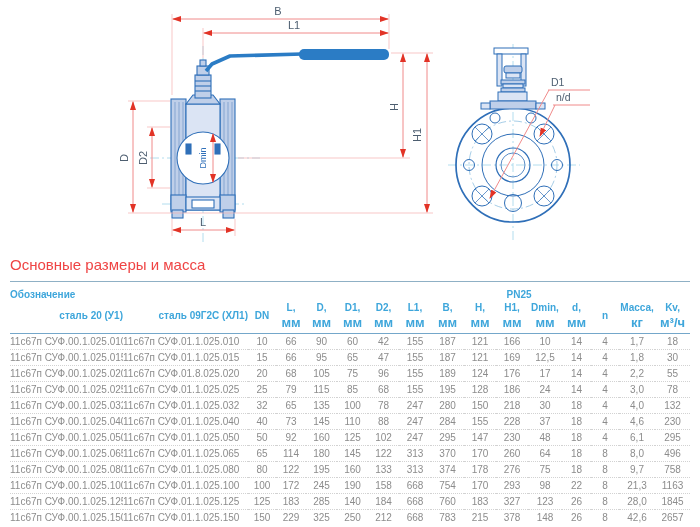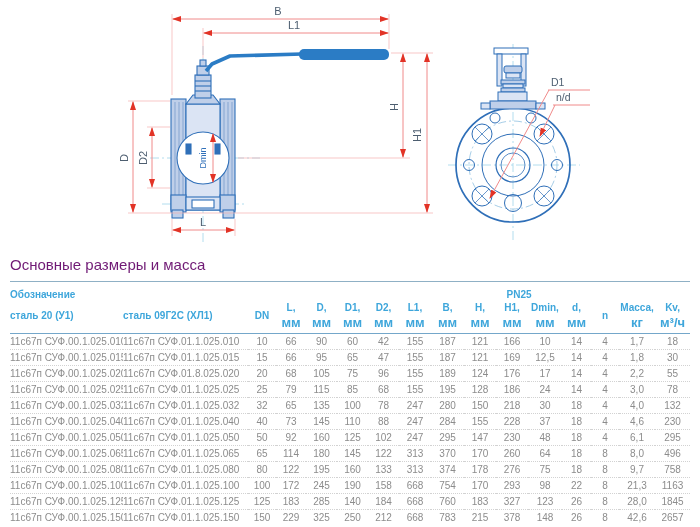--- a/index.html
+++ b/index.html
@@ -2,30 +2,30 @@
 <html><head>
 <meta charset="utf-8">
 <style>
   html,body{margin:0;padding:0;background:#fff;}
   body{width:700px;height:527px;position:relative;font-family:"Liberation Sans",sans-serif;overflow:hidden;}
   .canvas{position:absolute;inset:0;}
   svg text{font-family:"Liberation Sans",sans-serif;}
 
   
   .table-wrap{position:absolute;left:10px;top:256px;width:680px;}
-  .tbl-title{font-size:15px;font-weight:400;color:#701a75;padding:0 0 8px 0;margin:0;
+  .tbl-title{font-size:15px;font-weight:400;color:#ef4444;padding:0 0 8px 0;margin:0;
              border-bottom:1px solid #8fb0c5;}
   table{border-collapse:collapse;table-layout:fixed;width:680px;margin-top:0;}
   th,td{white-space:nowrap;overflow:hidden;padding:0;}
   thead th{color:#3ea6db;font-weight:700;font-size:10px;text-align:center;vertical-align:middle;line-height:1.25;}
   tr.r1 th{padding-top:7px;height:13px;}
   th.desig-h{text-align:left;}
   th.group-h{padding-left:100px;margin-top:36px;}
   tr.r2 th{height:26px;border-bottom:1px solid #74a7ca;padding-bottom:2px;}
-  tr.r2 th.steel{text-align:left;}
+  tr.r2 th.steel{text-align:right;}
   tr.r2 th .unit{font-size:13px;}
   tbody td{color:#8c8c8c;font-size:10px;text-align:center;height:15px;line-height:15px;}
   tbody td.desig{text-align:left;}
   tbody tr + tr td{border-top:1px dotted #d2d2d2;}
 </style>
 </head>
 <body>
 
 <div class="canvas">
 

